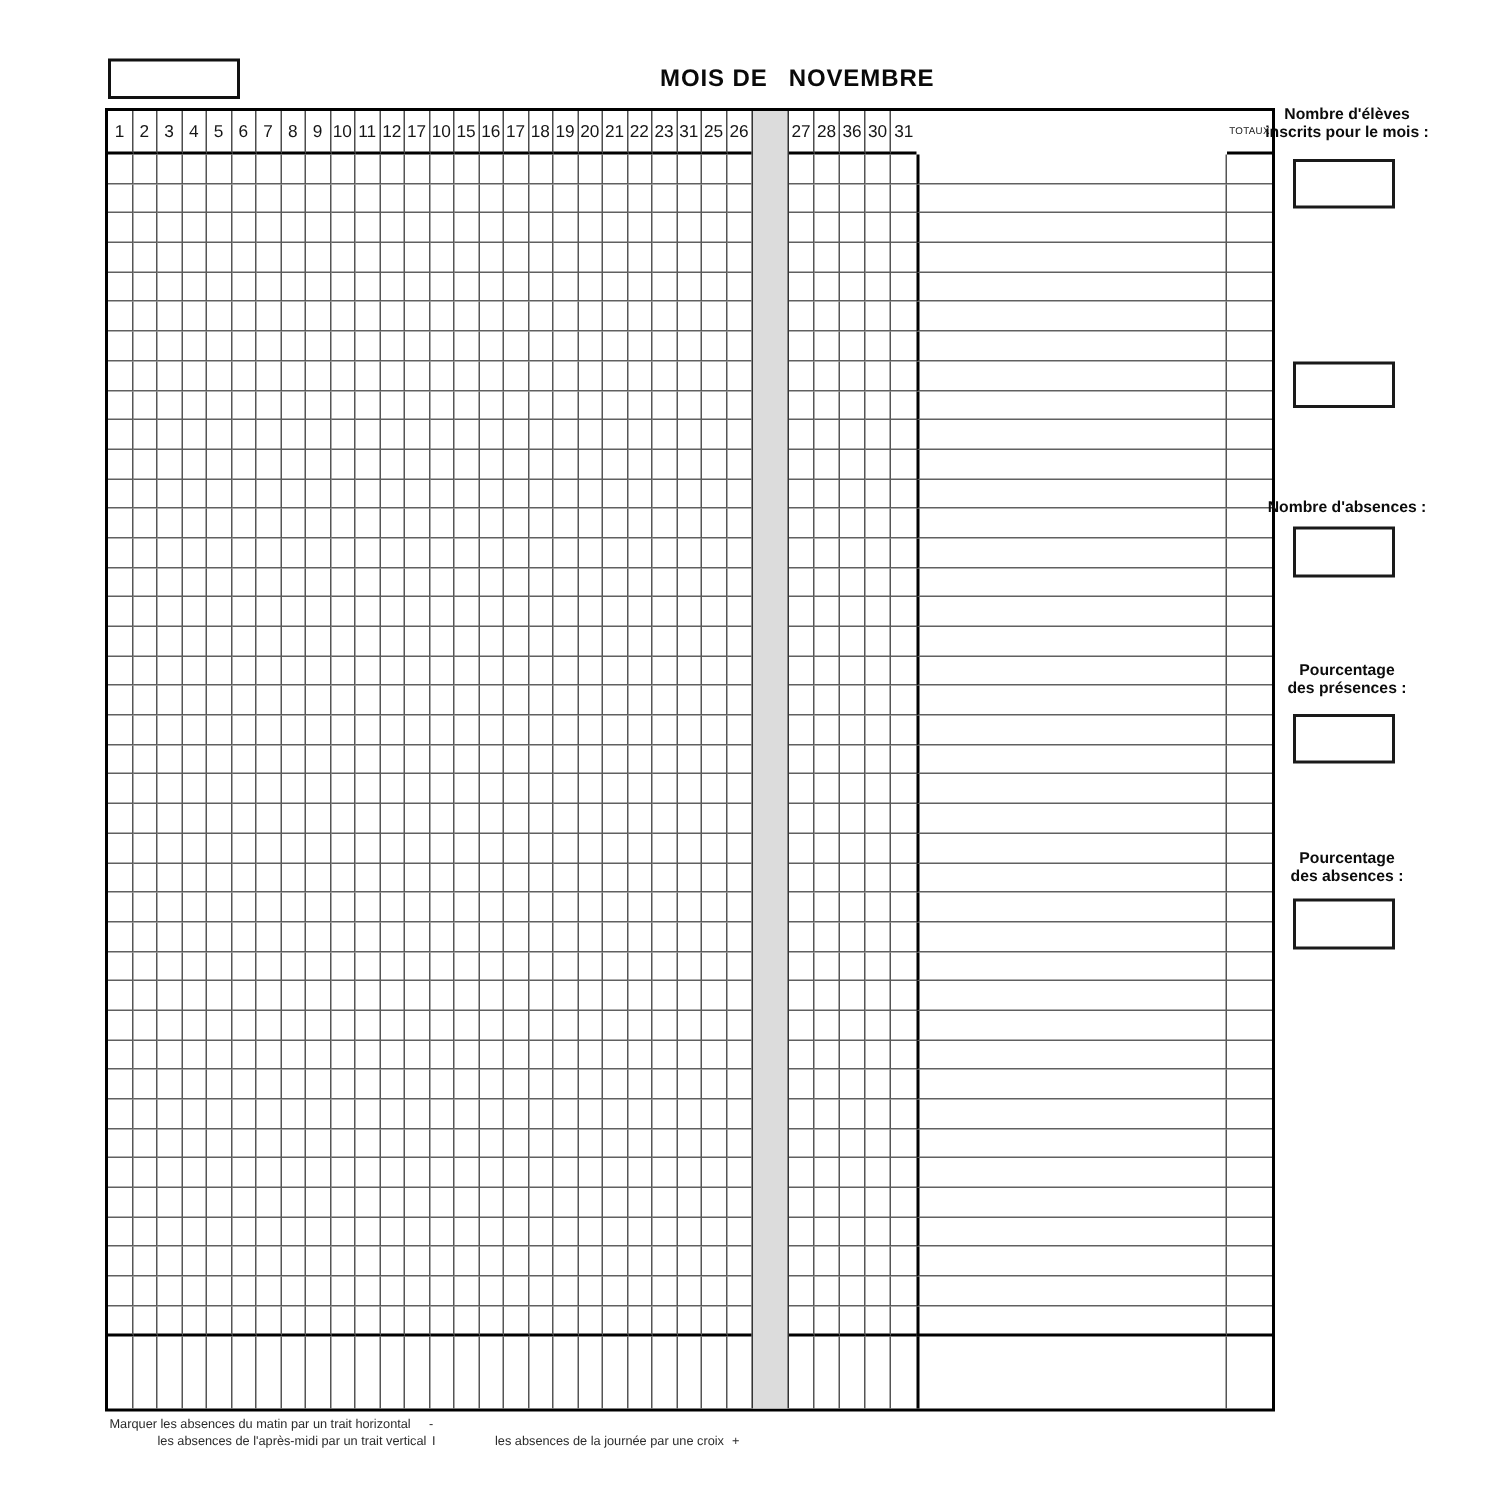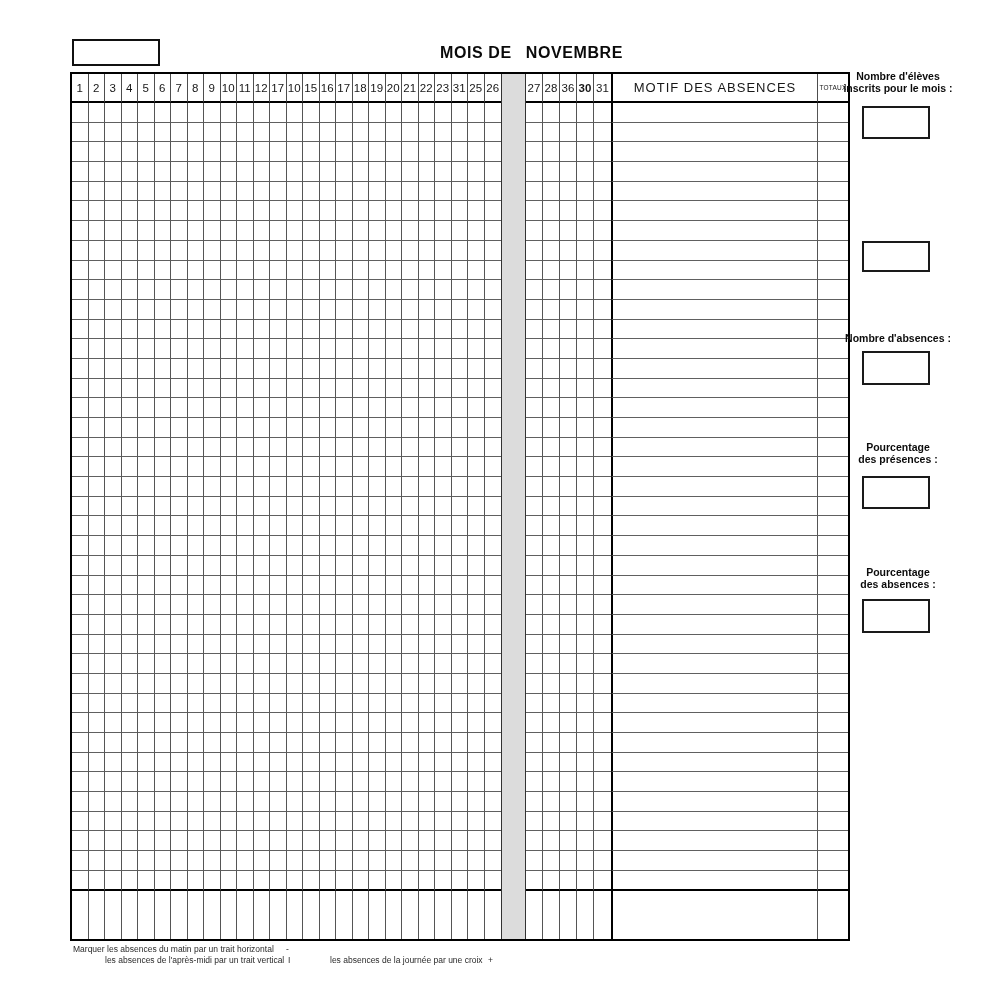--- a/index.html
+++ b/index.html
@@ -95,23 +95,22 @@
       <div class="hc" style="grid-area: 1 / 20;">20</div>
       <div class="hc" style="grid-area: 1 / 21;">21</div>
       <div class="hc" style="grid-area: 1 / 22;">22</div>
       <div class="hc" style="grid-area: 1 / 23;">23</div>
       <div class="hc" style="grid-area: 1 / 24;">31</div>
       <div class="hc" style="grid-area: 1 / 25;">25</div>
       <div class="hc nbr" style="grid-area: 1 / 26;">26</div>
       <div class="hc" style="grid-area: 1 / 28;">27</div>
       <div class="hc" style="grid-area: 1 / 29;">28</div>
       <div class="hc" style="grid-area: 1 / 30;">36</div>
-      <div class="hc" style="grid-area: 1 / 31; font-weight: bold;">30</div>
+      <div class="hc" style="grid-area: 1 / 31;">30</div>
       <div class="hc nbr" style="grid-area: 1 / 32;">31</div>
-      <div class="hc motif-h" style="grid-area: 1 / 33;">MOTIF DES ABSENCES</div>
       <div class="hc totaux-h lastcol" style="grid-area: 1 / 34;">TOTAUX</div>
       <div class="bc" style="grid-area: 2 / 1;"></div>
       <div class="bc" style="grid-area: 2 / 2;"></div>
       <div class="bc" style="grid-area: 2 / 3;"></div>
       <div class="bc" style="grid-area: 2 / 4;"></div>
       <div class="bc" style="grid-area: 2 / 5;"></div>
       <div class="bc" style="grid-area: 2 / 6;"></div>
       <div class="bc" style="grid-area: 2 / 7;"></div>
       <div class="bc" style="grid-area: 2 / 8;"></div>
       <div class="bc" style="grid-area: 2 / 9;"></div>

